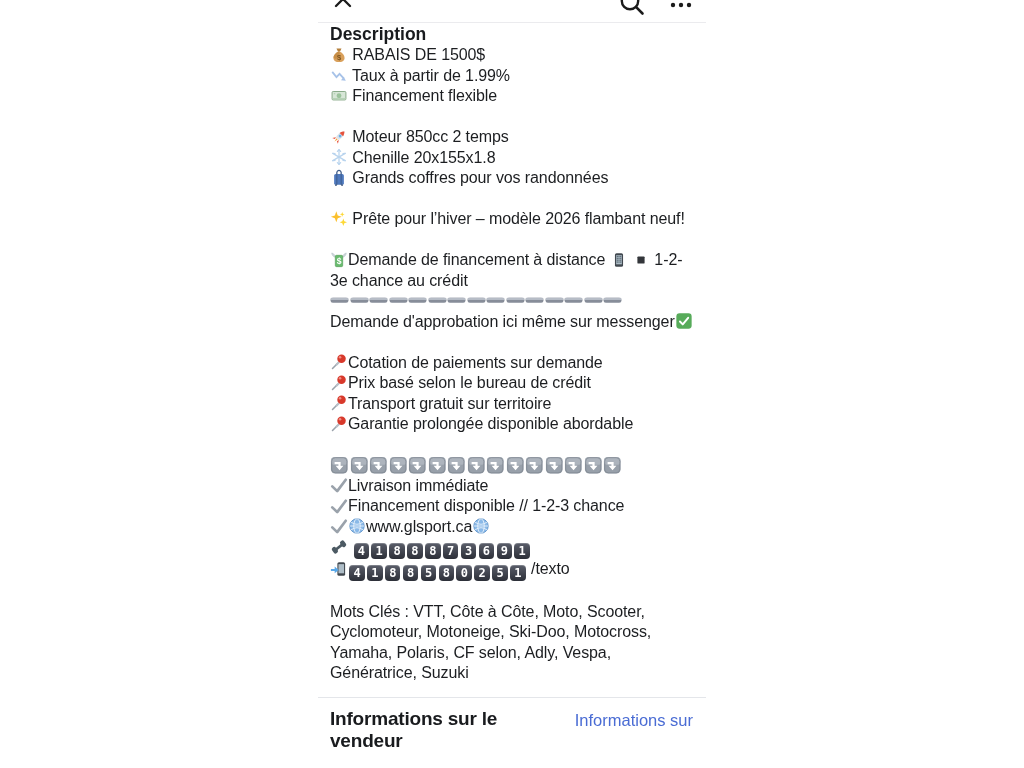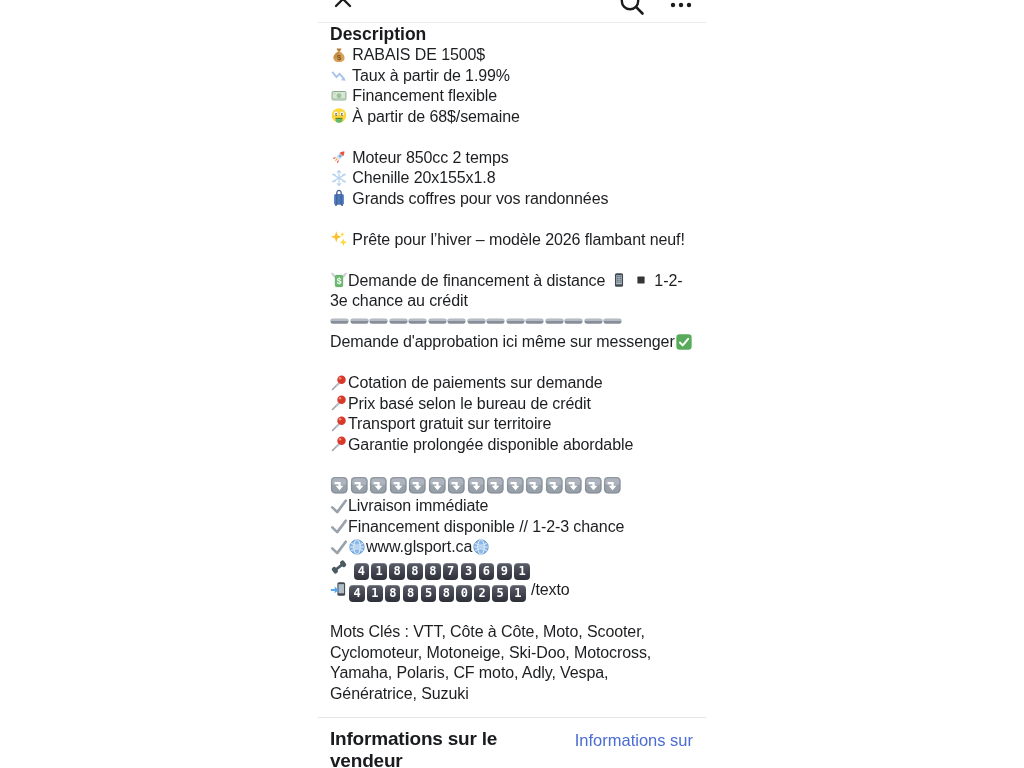--- a/index.html
+++ b/index.html
@@ -75,29 +75,20 @@
         <div class="ln"><span class="emj"><svg class="i" viewBox="0 0 20 20">
               <polyline points="2.5,6.5 7.2,12.3 10.6,8.8 15.2,13.8" fill="none" stroke="#a7c2e8" stroke-width="2"></polyline>
               <path d="M17.6 16.4l-5.4-.7 3.1-3.7z" fill="#a7c2e8"></path>
             </svg></span> Taux à partir de 1.99%</div>
         <div class="ln"><span class="emj"><svg class="i" viewBox="0 0 20 20">
               <rect x="2.3" y="5" width="15.4" height="9.4" rx="1.2" fill="#d7e6d7" stroke="#7fa37f" stroke-width="1"></rect>
               <circle cx="10" cy="9.7" r="2.7" fill="#9cc39c"></circle>
               <rect x="2.8" y="12.2" width="14.4" height="1.8" fill="#b7d2b7"></rect>
               <rect x="4.2" y="6.6" width="1.6" height="1.6" fill="#b7d2b7"></rect>
             </svg></span> Financement flexible</div>
-        <div class="ln"><span class="emj"><svg class="i" viewBox="0 0 20 20">
-              <circle cx="10" cy="9.4" r="8" fill="#fdd835"></circle>
-              <circle cx="6.7" cy="7.6" r="2.5" fill="#fff" stroke="#d9cb7b" stroke-width=".5"></circle>
-              <circle cx="13.3" cy="7.6" r="2.5" fill="#fff" stroke="#d9cb7b" stroke-width=".5"></circle>
-              <text x="6.7" y="9.5" font-size="4.6" text-anchor="middle" fill="#6d5a1e" font-weight="bold">$</text>
-              <text x="13.3" y="9.5" font-size="4.6" text-anchor="middle" fill="#6d5a1e" font-weight="bold">$</text>
-              <path d="M6.2 12.6h7.6v2a3.8 2.8 0 0 1-7.6 0z" fill="#66bb6a"></path>
-              <path d="M6.2 12.6h7.6" stroke="#5d4a16" stroke-width=".8"></path>
-            </svg></span> À partir de 68$/semaine</div>
         <div class="ln">&nbsp;</div>
         <div class="ln"><span class="emj"><svg class="i" viewBox="0 0 20 20">
               <g transform="rotate(45 10 10)">
                 <path d="M10 1.5c2.6 2.6 3.4 7.2 2.2 11H7.8C6.6 8.7 7.4 4.1 10 1.5z" fill="#dde3e8"></path>
                 <path d="M10 1.5c1.3 1.3 2.2 3 2.7 4.8H7.3c.5-1.8 1.4-3.5 2.7-4.8z" fill="#e5533d"></path>
                 <circle cx="10" cy="8.3" r="1.6" fill="#6ab0e8"></circle>
                 <path d="M7.8 12.5L5.5 16.2l2.9-1.3zM12.2 12.5l2.3 3.7-2.9-1.3z" fill="#e5533d"></path>
                 <path d="M9.1 13h1.8L10 17z" fill="#f6a23c"></path>
               </g>
             </svg></span> Moteur 850cc 2 temps</div>
@@ -333,21 +324,21 @@
                 <rect x="1.6" y="6.2" width="5.2" height="7.6" rx="2.3"></rect>
                 <rect x="13.2" y="6.2" width="5.2" height="7.6" rx="2.3"></rect>
               </g>
             </svg></span> <span class="kc">4</span><span class="kc">1</span><span class="kc">8</span><span class="kc">8</span><span class="kc">8</span><span class="kc">7</span><span class="kc">3</span><span class="kc">6</span><span class="kc">9</span><span class="kc">1</span></div>
         <div class="ln"><span class="emj"><svg class="i" viewBox="0 0 20 20">
               <rect x="8.2" y="2.5" width="8.6" height="15" rx="1.8" fill="#41484f"></rect>
               <rect x="9.4" y="4.6" width="6.2" height="10.2" fill="#aebdc7"></rect>
               <path d="M1 9.9h4.2V7.3L9.6 11l-4.4 3.7v-2.6H1z" fill="#58a7e8"></path>
             </svg></span><span class="kc">4</span><span class="kc">1</span><span class="kc">8</span><span class="kc">8</span><span class="kc">5</span><span class="kc">8</span><span class="kc">0</span><span class="kc">2</span><span class="kc">5</span><span class="kc">1</span> /texto</div>
         <div class="ln">&nbsp;</div>
-        <div class="ln">Mots Clés : VTT, Côte à Côte, Moto, Scooter, Cyclomoteur, Motoneige, Ski-Doo, Motocross, Yamaha, Polaris, CF moto, Adly, Vespa, Génératrice, Suzuki</div>
+        <div class="ln">Mots Clés : VTT, Côte à Côte, Moto, Scooter, Cyclomoteur, Motoneige, Ski-Doo, Motocross, Yamaha, Polaris, CF selon, Adly, Vespa, Génératrice, Suzuki</div>
       </div>
 
     <div class="seller-sec">
       <div class="seller-h">Informations sur le vendeur</div>
       <div class="seller-link">Informations sur</div>
     </div>
 
   </div>
 </div>
 

